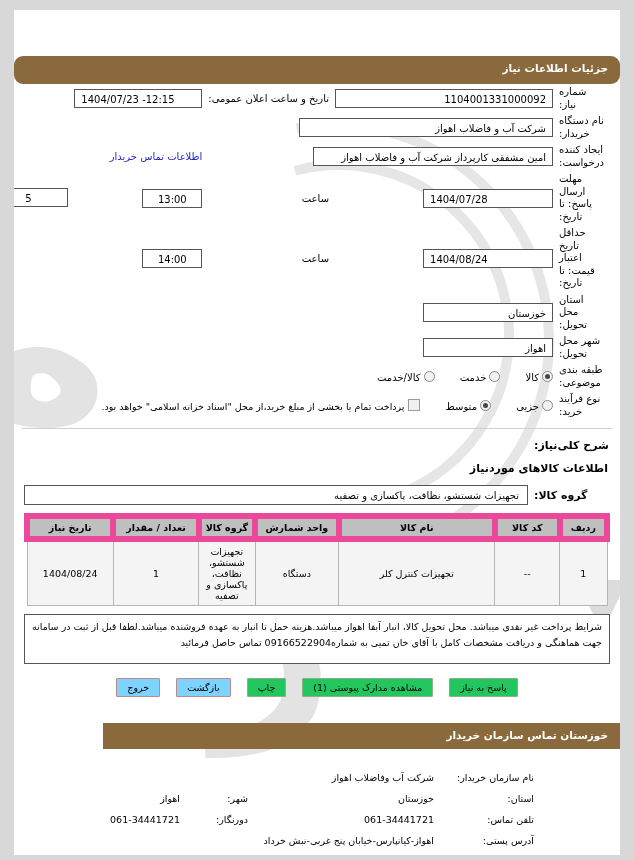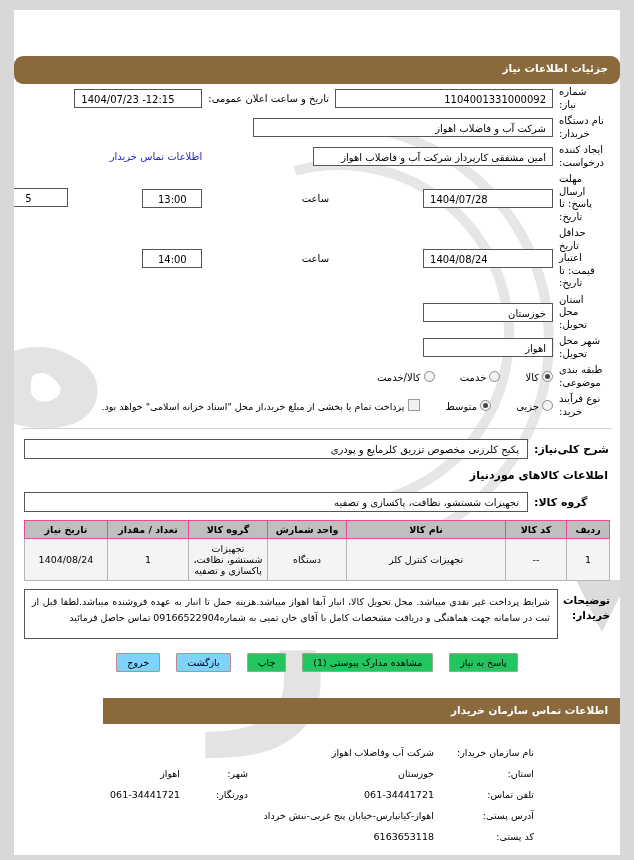--- a/index.html
+++ b/index.html
@@ -182,21 +182,21 @@
 
   
   table.items {
     width: 100%;
     border-collapse: collapse;
     margin-top: 8px;
     font-size: 9.5px;
   }
   table.items th {
     background: #bfbfbf;
-    border: 1px solid #ec4899;
+    border: 6px solid #ec4899;
     font-weight: bold;
     padding: 3px 4px;
     text-align: center;
     white-space: nowrap;
   }
   table.items td {
     background: #f4f4f4;
     border: 1px solid #b5b5b5;
     padding: 4px 4px;
     text-align: center;
@@ -285,21 +285,21 @@
               </td>
           <td class="inline-lbl">تاریخ و ساعت اعلان عمومی:</td>
           <td>
                 <div class="box" style="width:128px;text-align:left;direction:ltr">1404/07/23 -12:15</div>
               </td>
           <td></td>
         </tr>
         <tr>
           <td class="lbl">نام دستگاه خریدار:</td>
           <td colspan="2">
-                <div class="box" style="width:300px">شرکت آب و فاضلاب اهواز</div>
+                <div class="box" style="width:254px">شرکت آب و فاضلاب اهواز</div>
               </td>
           <td colspan="2"></td>
         </tr>
         <tr>
           <td class="lbl">ایجاد کننده درخواست:</td>
           <td colspan="2">
                 <div class="box" style="width:240px">امین مشفقی کارپرداز شرکت آب و فاضلاب اهواز</div>
               </td>
           <td colspan="2">
             <a class="link" href="#">اطلاعات تماس خریدار</a>
@@ -360,21 +360,20 @@
           </td>
         </tr>
       </tbody>
         </table>
       <hr class="hr-light">
     </div>
 
     <div class="sec">
       <div class="sum-row">
         <div class="sum-lbl">شرح کلی‌نیاز:</div>
-        <div class="sum-box">پکیج کلرزنی مخصوص تزریق کلرمایع و پودری</div>
       </div>
 
       <div class="sub-head">اطلاعات کالاهای موردنیاز</div>
 
       <div class="sum-row">
         <div class="sum-lbl">گروه کالا:</div>
         <div class="sum-box">تجهیزات شستشو، نظافت، پاکسازی و تصفیه</div>
       </div>
 
       <table class="items">
@@ -396,35 +395,34 @@
             <td>تجهیزات کنترل کلر</td>
             <td>دستگاه</td>
             <td>تجهیزات شستشو، نظافت، پاکسازی و تصفیه</td>
             <td>1</td>
             <td>1404/08/24</td>
           </tr>
         </tbody>
       </table>
 
       <div class="rem-row">
-        <div class="rem-lbl">توضیحات خریدار:</div>
         <div class="rem-box">شرایط پرداخت غیر نقدی میباشد. محل تحویل کالا، انبار آبفا اهواز  میباشد.هزینه حمل تا انبار به عهده فروشنده میباشد.لطفا قبل از ثبت در سامانه جهت هماهنگی و دریافت مشخصات کامل با آقای  خان تمیی به شماره09166522904 تماس حاصل فرمائید</div>
       </div>
 
       <div class="btn-row">
         <button class="btn green">پاسخ به نیاز</button>
         <button class="btn green">مشاهده مدارک پیوستی (1)</button>
         <button class="btn green">چاپ</button>
         <button class="btn pink">بازگشت</button>
         <button class="btn pink">خروج</button>
       </div>
     </div>
 
     <div class="contact-wrap">
-      <div class="bar bar-contact">اطلاعات تماس سازمان خریدار</div>
+      <div class="bar bar-contact">خوزستان تماس سازمان خریدار</div>
 
       <table class="contact">
         <tbody>
             <tr>
           <td class="c-lbl">نام سازمان خریدار:</td>
           <td class="c-val">شرکت آب وفاضلاب اهواز</td>
           <td class="c-lbl2"></td>
           <td class="c-val2"></td>
         </tr>
         <tr>

